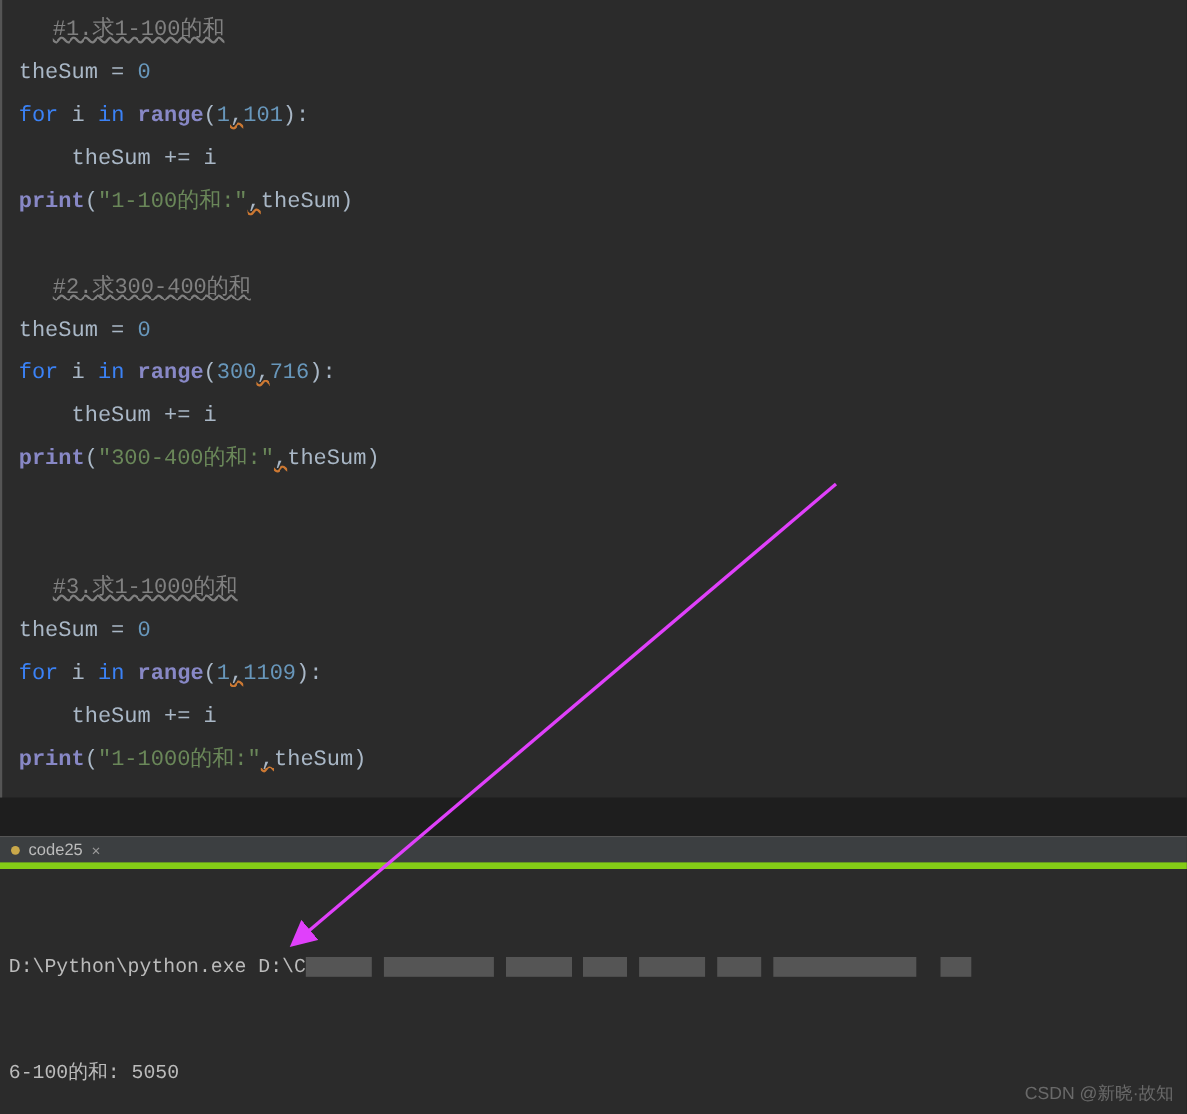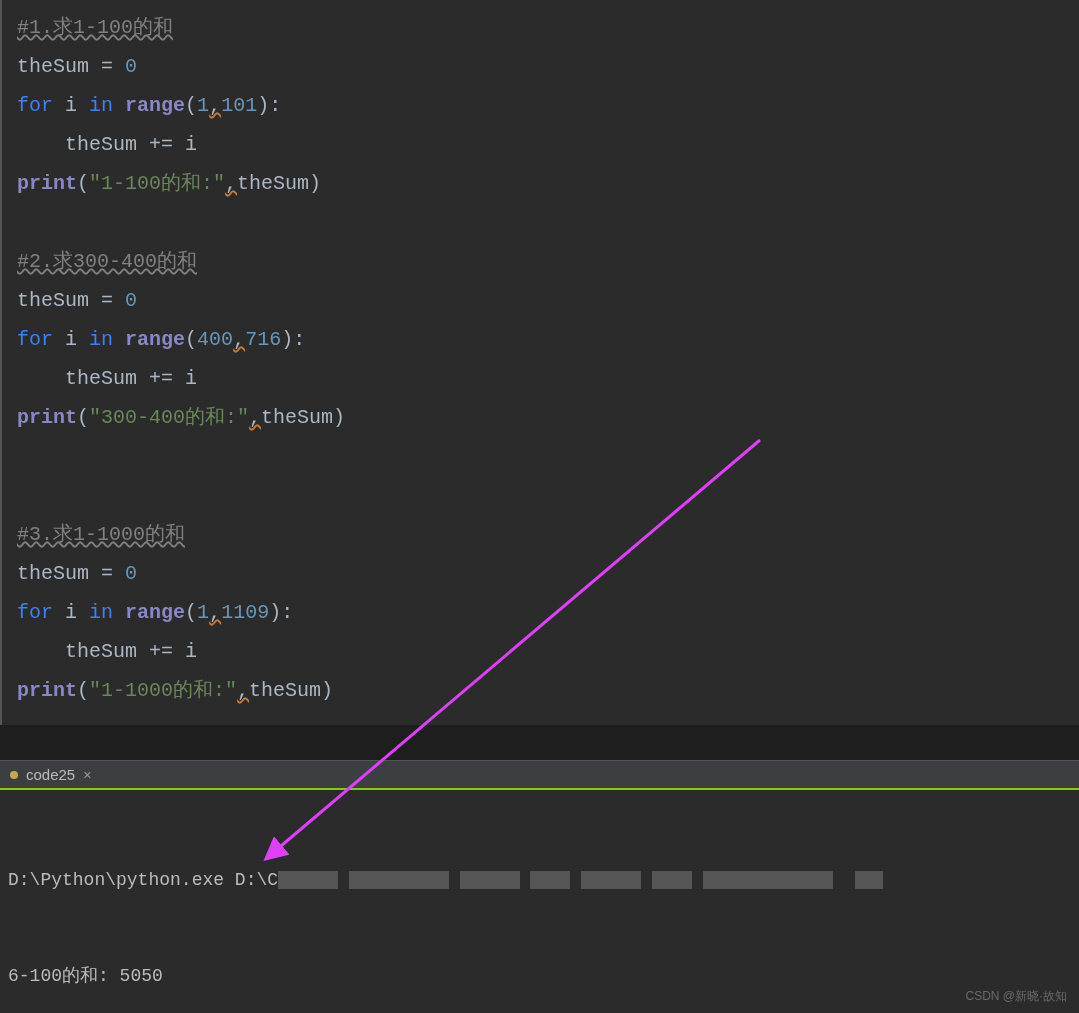--- a/index.html
+++ b/index.html
@@ -18,21 +18,21 @@
     height: 725px;
     border-left: 2px solid #555;
     position: relative;
   }
   .code-line {
     line-height: 39px;
     white-space: pre;
     color: #a9b7c6;
   }
   .tk-comment { color: #808080; }
-  .tk-squiggle { text-decoration: underline wavy #808080; text-decoration-skip-ink: none; }
+  .tk-squiggle { text-decoration: underline wavy #808080; text-decoration-skip-ink: none; margin-left: 31px; }
   .tk-keyword { color: #3b82f6; }
   .tk-builtin { color: #8888c6; font-weight: bold; }
   .tk-number  { color: #6897bb; }
   .tk-string  { color: #6a8759; }
   .tk-paren   { color: #a9b7c6; }
   .tk-op      { color: #a9b7c6; }
   .tk-ident   { color: #a9b7c6; }
   .tk-typo    { text-decoration: underline wavy #cc7832; text-decoration-skip-ink: none; }
 
   .output-panel {
@@ -42,21 +42,21 @@
     right: 0;
     bottom: 0;
     background: #2b2b2b;
   }
   .tab-bar {
     height: 30px;
     background: #3c3f41;
     display: flex;
     align-items: flex-start;
     border-top: 1px solid #555;
-    border-bottom: 2px solid #84cc16;
+    border-bottom: 6px solid #84cc16;
   }
   .tab {
     display: flex;
     align-items: center;
     gap: 8px;
     padding: 0 10px;
     height: 100%;
     font-size: 15px;
     color: #bbb;
     font-family: sans-serif;
@@ -83,21 +83,21 @@
     vertical-align: middle;
     height: 18px;
     background: #555;
   }
   .watermark {
     position: absolute;
     bottom: 8px;
     right: 12px;
     color: rgba(220,220,220,0.35);
     font-family: sans-serif;
-    font-size: 12px;
+    font-size: 16px;
   }
   .annotation-arrow {
     position: absolute;
     top: 0; left: 0;
     width: 1079px; height: 1013px;
     pointer-events: none;
   }
 </style>
 </head>
 <body>
@@ -106,21 +106,21 @@
 
   <div class="code-line"><span class="tk-comment tk-squiggle">#1.求1-100的和</span></div>
   <div class="code-line"><span class="tk-ident">theSum</span><span class="tk-op"> = </span><span class="tk-number">0</span></div>
   <div class="code-line"><span class="tk-keyword">for</span><span class="tk-ident"> i </span><span class="tk-keyword">in</span><span> </span><span class="tk-builtin">range</span><span class="tk-paren">(</span><span class="tk-number">1</span><span class="tk-op tk-typo">,</span><span class="tk-number">101</span><span class="tk-paren">):</span></div>
   <div class="code-line"><span>    </span><span class="tk-ident">theSum</span><span class="tk-op"> += i</span></div>
   <div class="code-line"><span class="tk-builtin">print</span><span class="tk-paren">(</span><span class="tk-string">"1-100的和:"</span><span class="tk-op tk-typo">,</span><span class="tk-ident">theSum</span><span class="tk-paren">)</span></div>
   <div class="code-line">&nbsp;</div>
 
   <div class="code-line"><span class="tk-comment tk-squiggle">#2.求300-400的和</span></div>
   <div class="code-line"><span class="tk-ident">theSum</span><span class="tk-op"> = </span><span class="tk-number">0</span></div>
-  <div class="code-line"><span class="tk-keyword">for</span><span class="tk-ident"> i </span><span class="tk-keyword">in</span><span> </span><span class="tk-builtin">range</span><span class="tk-paren">(</span><span class="tk-number">400</span><span class="tk-op tk-typo">,</span><span class="tk-number">716</span><span class="tk-paren">):</span></div>
+  <div class="code-line"><span class="tk-keyword">for</span><span class="tk-ident"> i </span><span class="tk-keyword">in</span><span> </span><span class="tk-builtin">range</span><span class="tk-paren">(</span><span class="tk-number">300</span><span class="tk-op tk-typo">,</span><span class="tk-number">716</span><span class="tk-paren">):</span></div>
   <div class="code-line"><span>    </span><span class="tk-ident">theSum</span><span class="tk-op"> += i</span></div>
   <div class="code-line"><span class="tk-builtin">print</span><span class="tk-paren">(</span><span class="tk-string">"300-400的和:"</span><span class="tk-op tk-typo">,</span><span class="tk-ident">theSum</span><span class="tk-paren">)</span></div>
   <div class="code-line">&nbsp;</div>
   <div class="code-line">&nbsp;</div>
 
   <div class="code-line"><span class="tk-comment tk-squiggle">#3.求1-1000的和</span></div>
   <div class="code-line"><span class="tk-ident">theSum</span><span class="tk-op"> = </span><span class="tk-number">0</span></div>
   <div class="code-line"><span class="tk-keyword">for</span><span class="tk-ident"> i </span><span class="tk-keyword">in</span><span> </span><span class="tk-builtin">range</span><span class="tk-paren">(</span><span class="tk-number">1</span><span class="tk-op tk-typo">,</span><span class="tk-number">1109</span><span class="tk-paren">):</span></div>
   <div class="code-line"><span>    </span><span class="tk-ident">theSum</span><span class="tk-op"> += i</span></div>
   <div class="code-line"><span class="tk-builtin">print</span><span class="tk-paren">(</span><span class="tk-string">"1-1000的和:"</span><span class="tk-op tk-typo">,</span><span class="tk-ident">theSum</span><span class="tk-paren">)</span></div>

